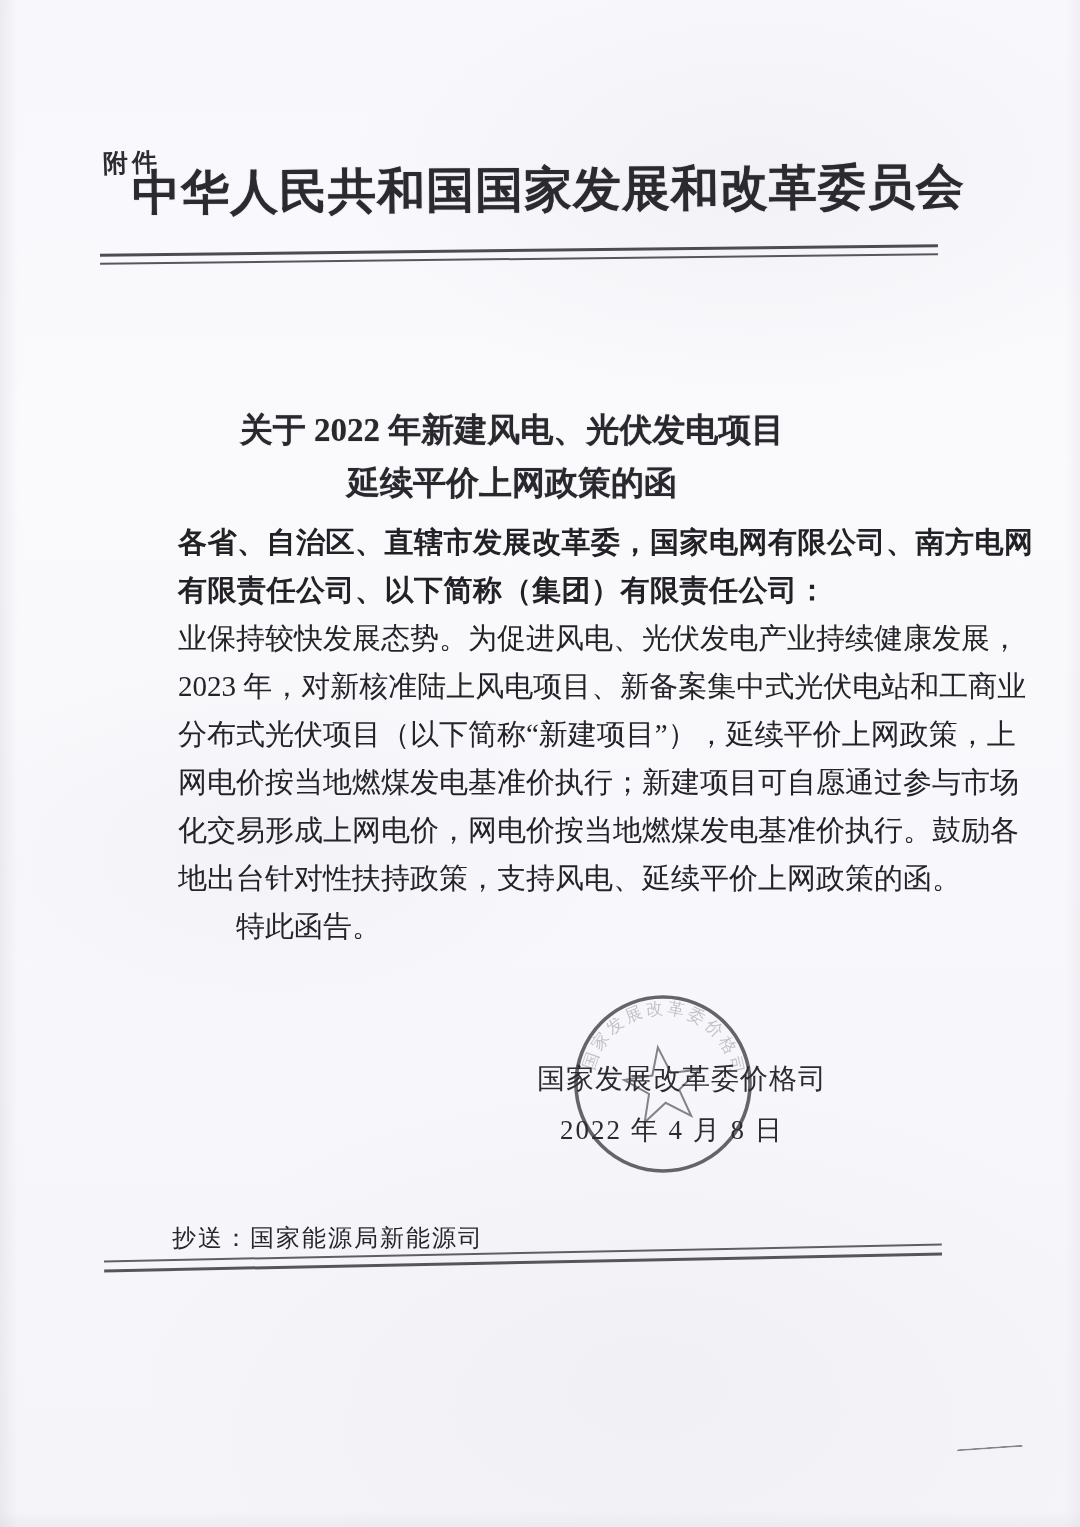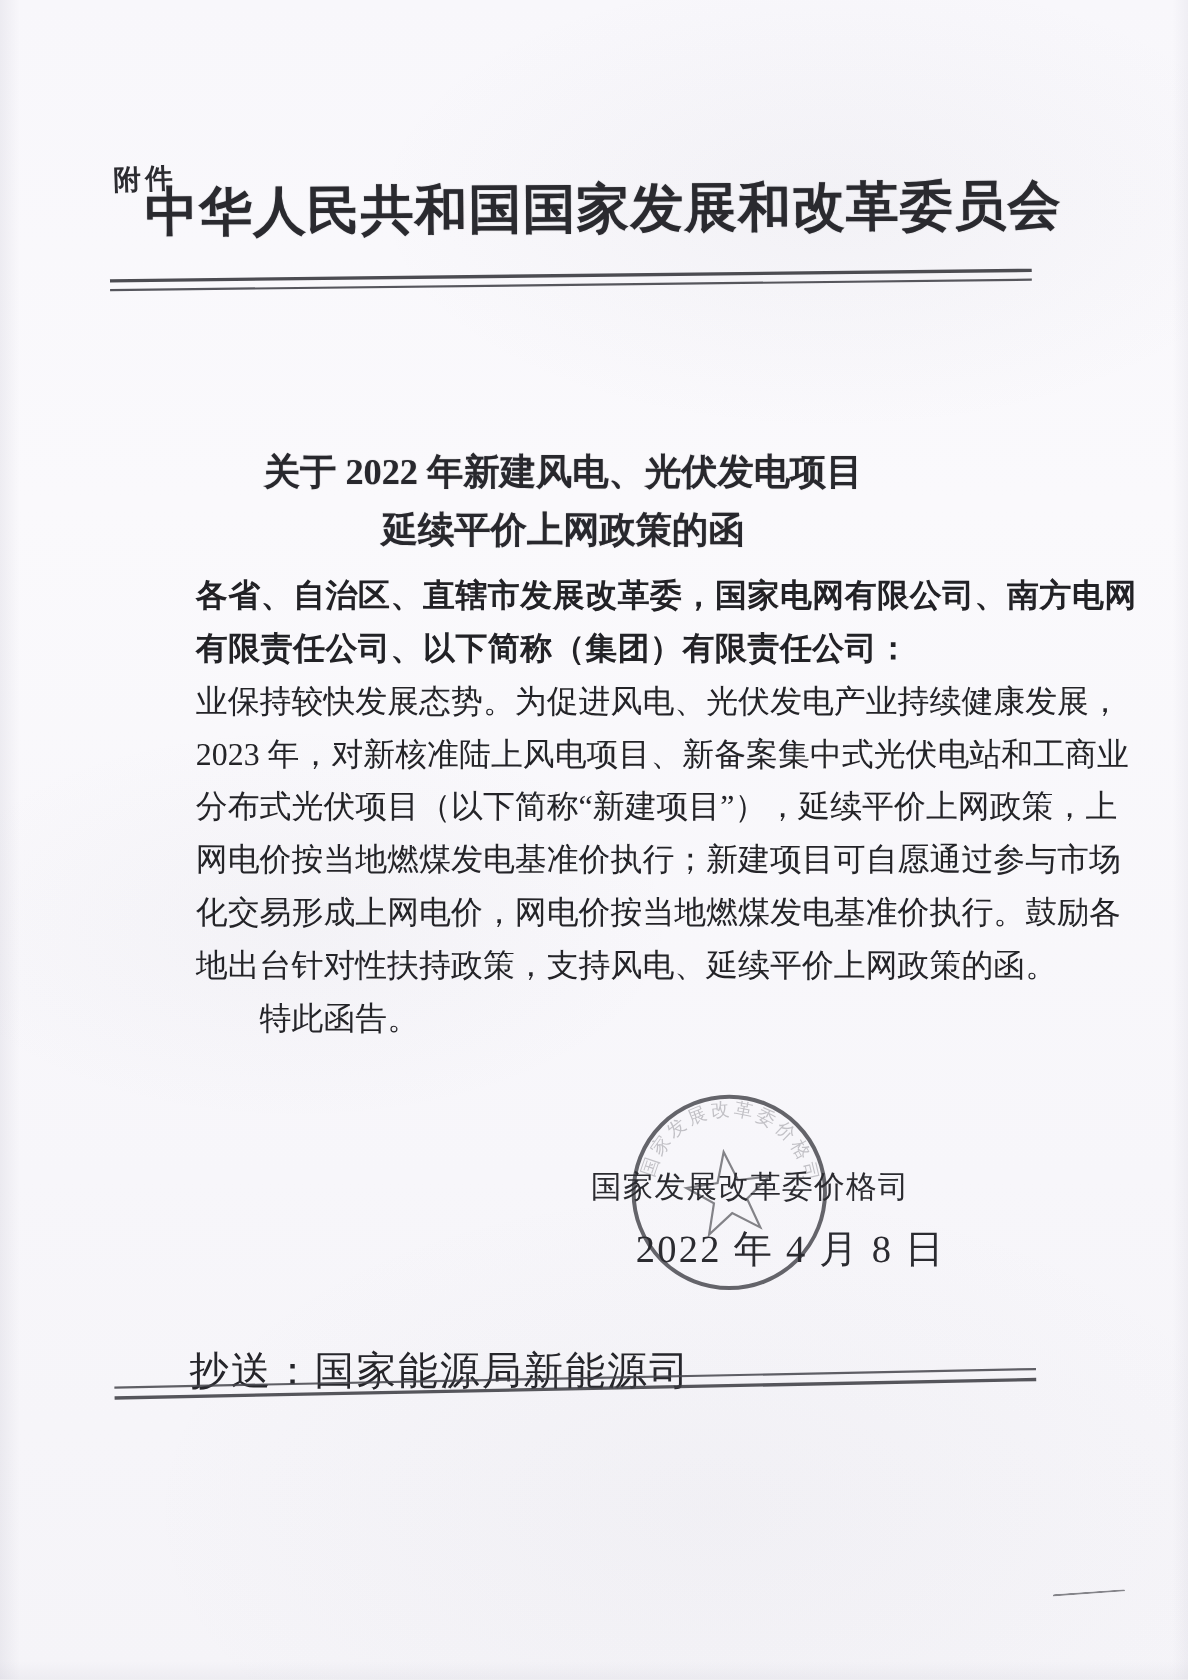--- a/index.html
+++ b/index.html
@@ -97,38 +97,38 @@
     position: absolute;
     left: 537px; top: 1060px;
     font-size: 28px;
     letter-spacing: 1px;
     color: #2b2b30;
     white-space: nowrap;
     z-index: 3;
   }
   .sign-date {
     position: absolute;
-    left: 578px; top: 1112px;
-    font-size: 35px;
+    left: 560px; top: 1112px;
+    font-size: 27px;
     letter-spacing: 2px;
     color: #2b2b30;
     white-space: nowrap;
     z-index: 3;
   }
   .seal {
     position: absolute;
     left: 561px; top: 982px;
     width: 204px; height: 204px;
     z-index: 2;
     opacity: 0.88;
   }
   .cc-line {
     position: absolute;
     left: 172px; top: 1222px;
-    font-size: 36px;
+    font-size: 24px;
     letter-spacing: 2px;
     color: #26262b;
     white-space: nowrap;
   }
   .footer-rule {
     position: absolute;
     left: 104px; top: 1252px;
     width: 838px; height: 7px;
     border-top: 2px solid #45454c;
     border-bottom: 3px solid #3a3a40;

